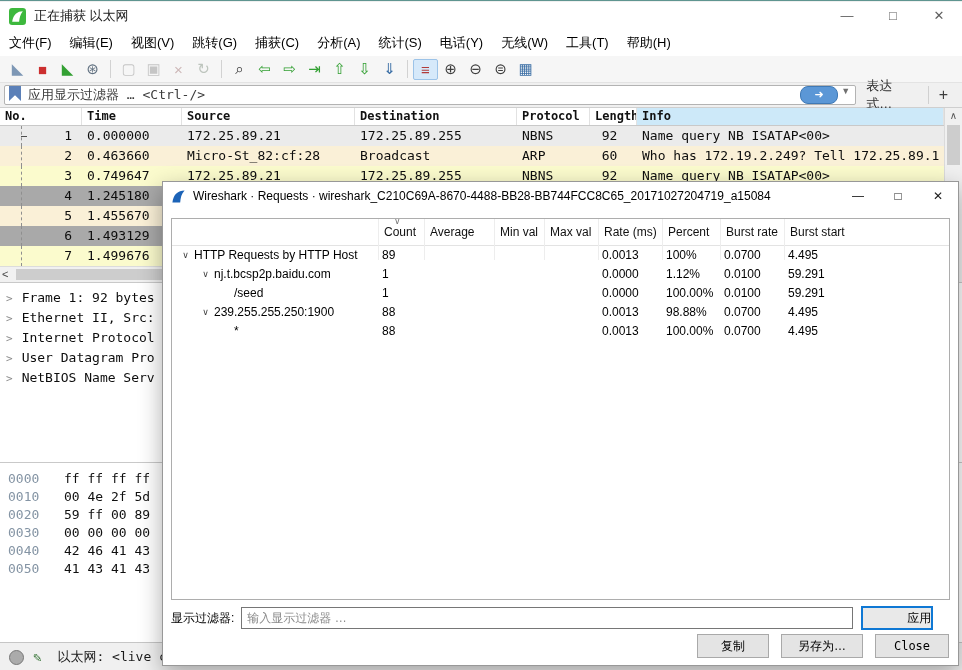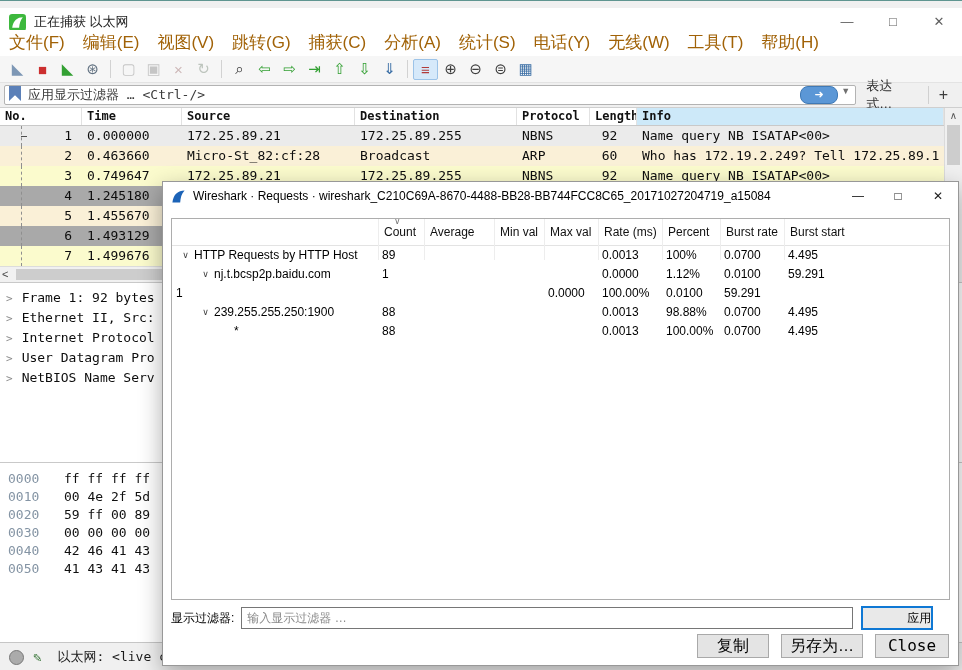--- a/index.html
+++ b/index.html
@@ -1,27 +1,27 @@
 <!DOCTYPE html>
 <html><head>
 <meta charset="utf-8">
 <style>
   html,body{margin:0;padding:0;}
   #stage{position:relative;width:962px;height:670px;background:#f0f0f0;overflow:hidden;
          font-family:"Liberation Sans",sans-serif;border-top:1px solid #5f9590;box-sizing:border-box;}
   .abs{position:absolute;}
   
-  #titlebar{left:0;top:7px;width:962px;height:28px;background:#fff;display:flex;align-items:center;justify-content:space-between;}
+  #titlebar{left:0;top:1px;width:962px;height:28px;background:#fff;display:flex;align-items:center;justify-content:space-between;}
   #app-icon{width:17px;height:17px;margin:0 8px 0 9px;}
   #win-title{font-size:13px;color:#1c1c1c;}
   #win-ctls{margin-left:auto;display:flex;}
   .win-ctl{width:46px;height:28px;text-align:center;line-height:28px;font-size:13px;color:#5f5f5f;}
   
   #menubar{left:0;top:29px;width:962px;height:26px;background:#fff;display:flex;}
-  .menu-item{padding:0 9px;line-height:26px;font-size:17px;color:#a16207;}
+  .menu-item{padding:0 9px;line-height:26px;font-size:13px;color:#000000;}
   
   #toolbar{left:0;top:55px;width:962px;height:27px;background:#f6f6f6;border-bottom:1px solid #e3e3e3;
            display:flex;align-items:center;padding-left:5px;box-sizing:border-box;}
   .tb{width:25px;height:21px;display:flex;align-items:center;justify-content:center;font-size:15px;}
   .tb.sep{width:1px;height:18px;background:#d2d2d2;margin:0 5px;padding:0;}
   .tb.disabled{opacity:.45;}
   .tb.active{background:#d6e9fa;border:1px solid #9cc3e8;border-radius:2px;box-sizing:border-box;}
   
   #filterbar{left:0;top:82px;width:962px;height:25px;background:#f0f0f0;border-bottom:1px solid #cfcfcf;
              display:flex;align-items:center;padding:0 4px;box-sizing:border-box;}
@@ -93,21 +93,21 @@
   .rq-topic .caret{width:15px;font-size:9px;color:#3f3f3f;text-align:center;flex:0 0 15px;}
   .rq-topic .tlabel{margin-left:1px;white-space:nowrap;}
   #dlg-filter{position:absolute;left:8px;top:424px;width:779px;height:24px;display:flex;align-items:center;}
   #dlg-filter-label{font-size:12px;margin-right:7px;color:#000;}
   #dlg-filter-input{width:612px;height:22px;border:1px solid #767676;font:12px "Liberation Sans",sans-serif;
                     padding-left:5px;box-sizing:border-box;color:#333;outline:none;}
   #dlg-filter-input::placeholder{color:#8a8a8a;}
   #dlg-apply{margin-left:8px;width:72px;height:24px;background:#e9e9e9;border:2px solid #0f78d4;
              font-size:12px;text-align:right;line-height:20px;box-sizing:border-box;}
   #dlg-buttons{position:absolute;right:9px;top:452px;display:flex;gap:12px;}
-  .dbtn{width:72px;height:24px;background:#e4e4e4;border:1px solid #a9a9a9;font-size:16px;
+  .dbtn{width:72px;height:24px;background:#e4e4e4;border:1px solid #a9a9a9;font-size:12px;
         text-align:center;line-height:22px;box-sizing:border-box;}
   .dbtn.saveas{width:82px;}
   .dbtn.closebtn{width:74px;font-family:"DejaVu Sans Mono",monospace;}
 </style>
 </head>
 <body>
 
 <div id="stage">
 
   <div id="titlebar" class="abs">
@@ -430,20 +430,24 @@
           <span class="rq-cell"></span>
           <span class="rq-cell"></span>
           <span class="rq-cell"></span>
           <span class="rq-cell">0.0000</span>
           <span class="rq-cell">1.12%</span>
           <span class="rq-cell">0.0100</span>
           <span class="rq-cell">59.291</span>
         </div>
 
         <div class="rq-row rq-cols">
+          <span class="rq-cell rq-topic" style="padding-left: 46px;">
+            <span class="caret"></span>
+            <span class="tlabel">/seed</span>
+          </span>
           <span class="rq-cell">1</span>
           <span class="rq-cell"></span>
           <span class="rq-cell"></span>
           <span class="rq-cell"></span>
           <span class="rq-cell">0.0000</span>
           <span class="rq-cell">100.00%</span>
           <span class="rq-cell">0.0100</span>
           <span class="rq-cell">59.291</span>
         </div>
 

